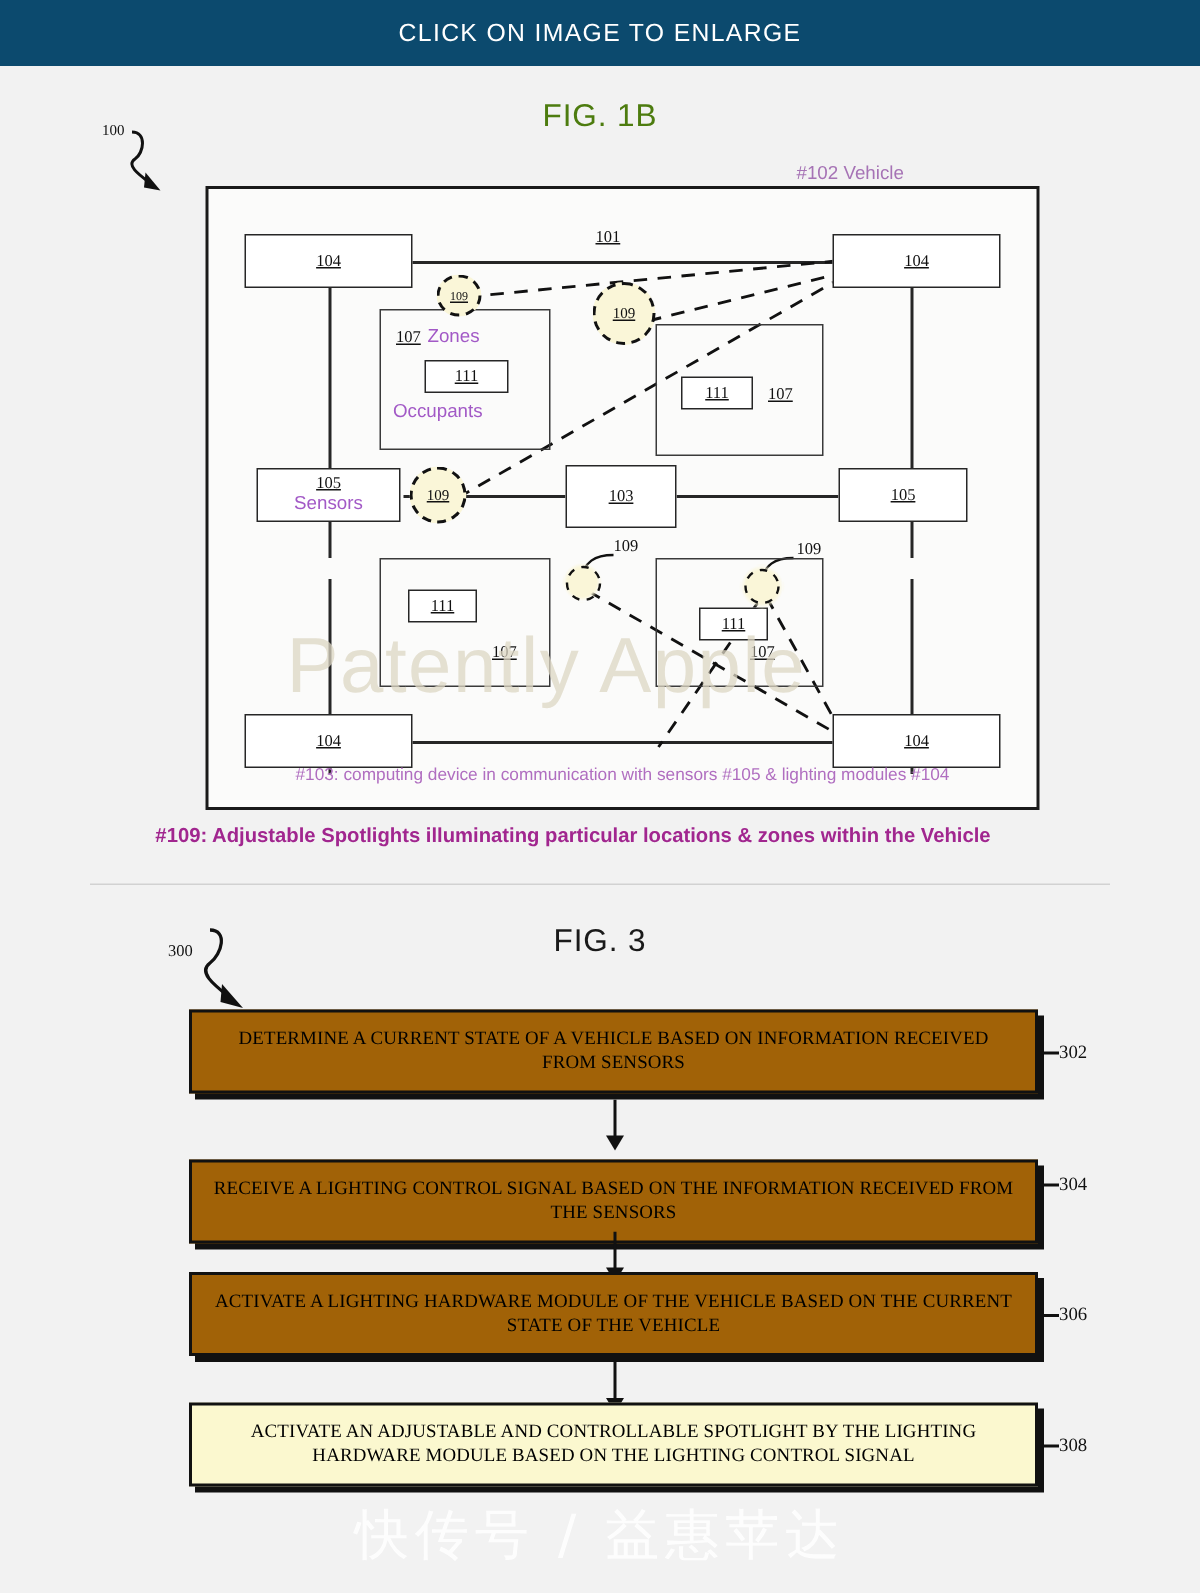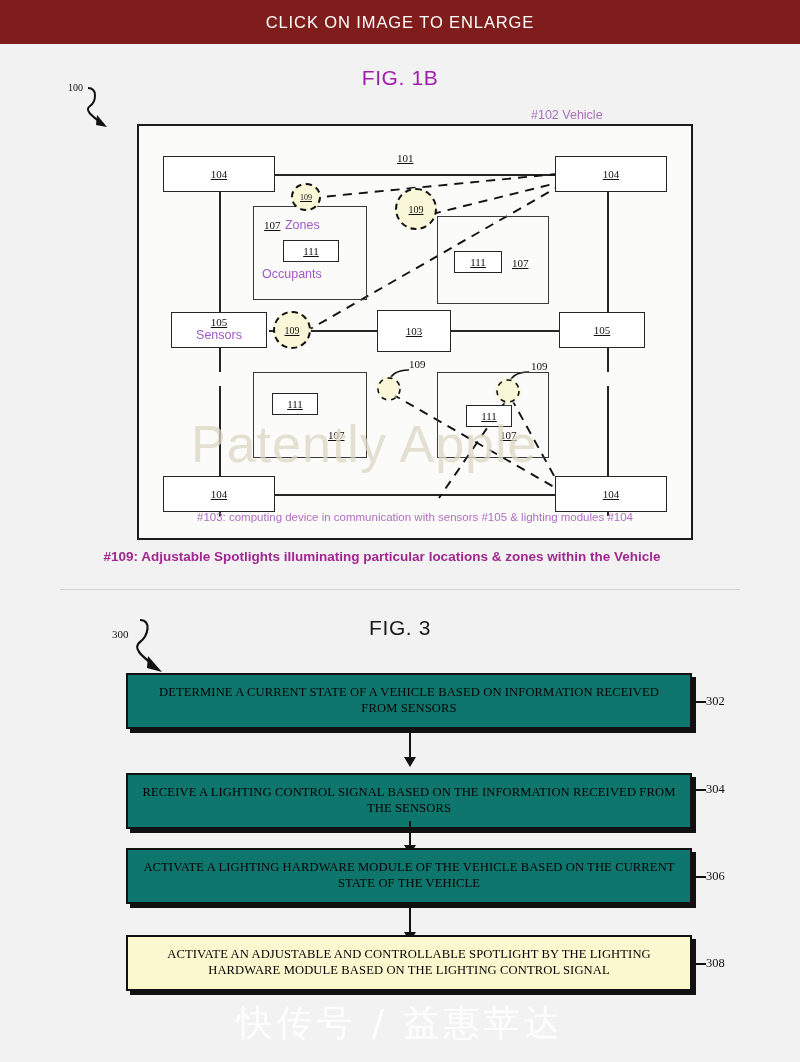--- a/index.html
+++ b/index.html
@@ -14,21 +14,21 @@
     overflow: hidden;
     font-family: "Liberation Sans", sans-serif;
     background: #f2f2f2;
   }
 
   
   #banner {
     position: absolute;
     left: 0; top: 0;
     width: 800px; height: 44px;
-    background: #7f1d1d;
+    background: #0c4a6e;
     display: flex;
     align-items: center;
     justify-content: center;
     text-align: right;
   }
   #banner-text {
     color: #ffffff;
     font-size: 16.5px;
     letter-spacing: 0.9px;
     font-family: "Liberation Sans", sans-serif;
@@ -43,21 +43,21 @@
     background: #f2f2f2;
   }
 
   
   #fig1b-title {
     position: absolute;
     left: 0; top: 22px;
     width: 800px;
     text-align: center;
     font-size: 21px;
-    color: #a21caf;
+    color: #4d7c0f;
     font-family: "Liberation Sans", sans-serif;
     letter-spacing: 0.6px;
   }
   #fig1b-ref {
     position: absolute;
     left: 68px; top: 38px;
     font-size: 10px;
     color: #111;
     font-family: "Liberation Serif", serif;
   }
@@ -209,21 +209,21 @@
     margin-top: 16px;
   }
   #fig3-arrow { position: absolute; left: 126px; top: 572px; }
 
   .step {
     position: absolute;
     left: 126px;
     width: 566px;
     box-sizing: border-box;
     border: 2.2px solid #111;
-    background: #0f766e;
+    background: #a16207;
     box-shadow: 4px 4px 0 #111;
     display: flex;
     align-items: center;
     justify-content: center;
     padding: 4px 14px;
   }
   .step-text {
     text-align: center;
     font-family: "Liberation Serif", serif;
     font-size: 12.6px;

